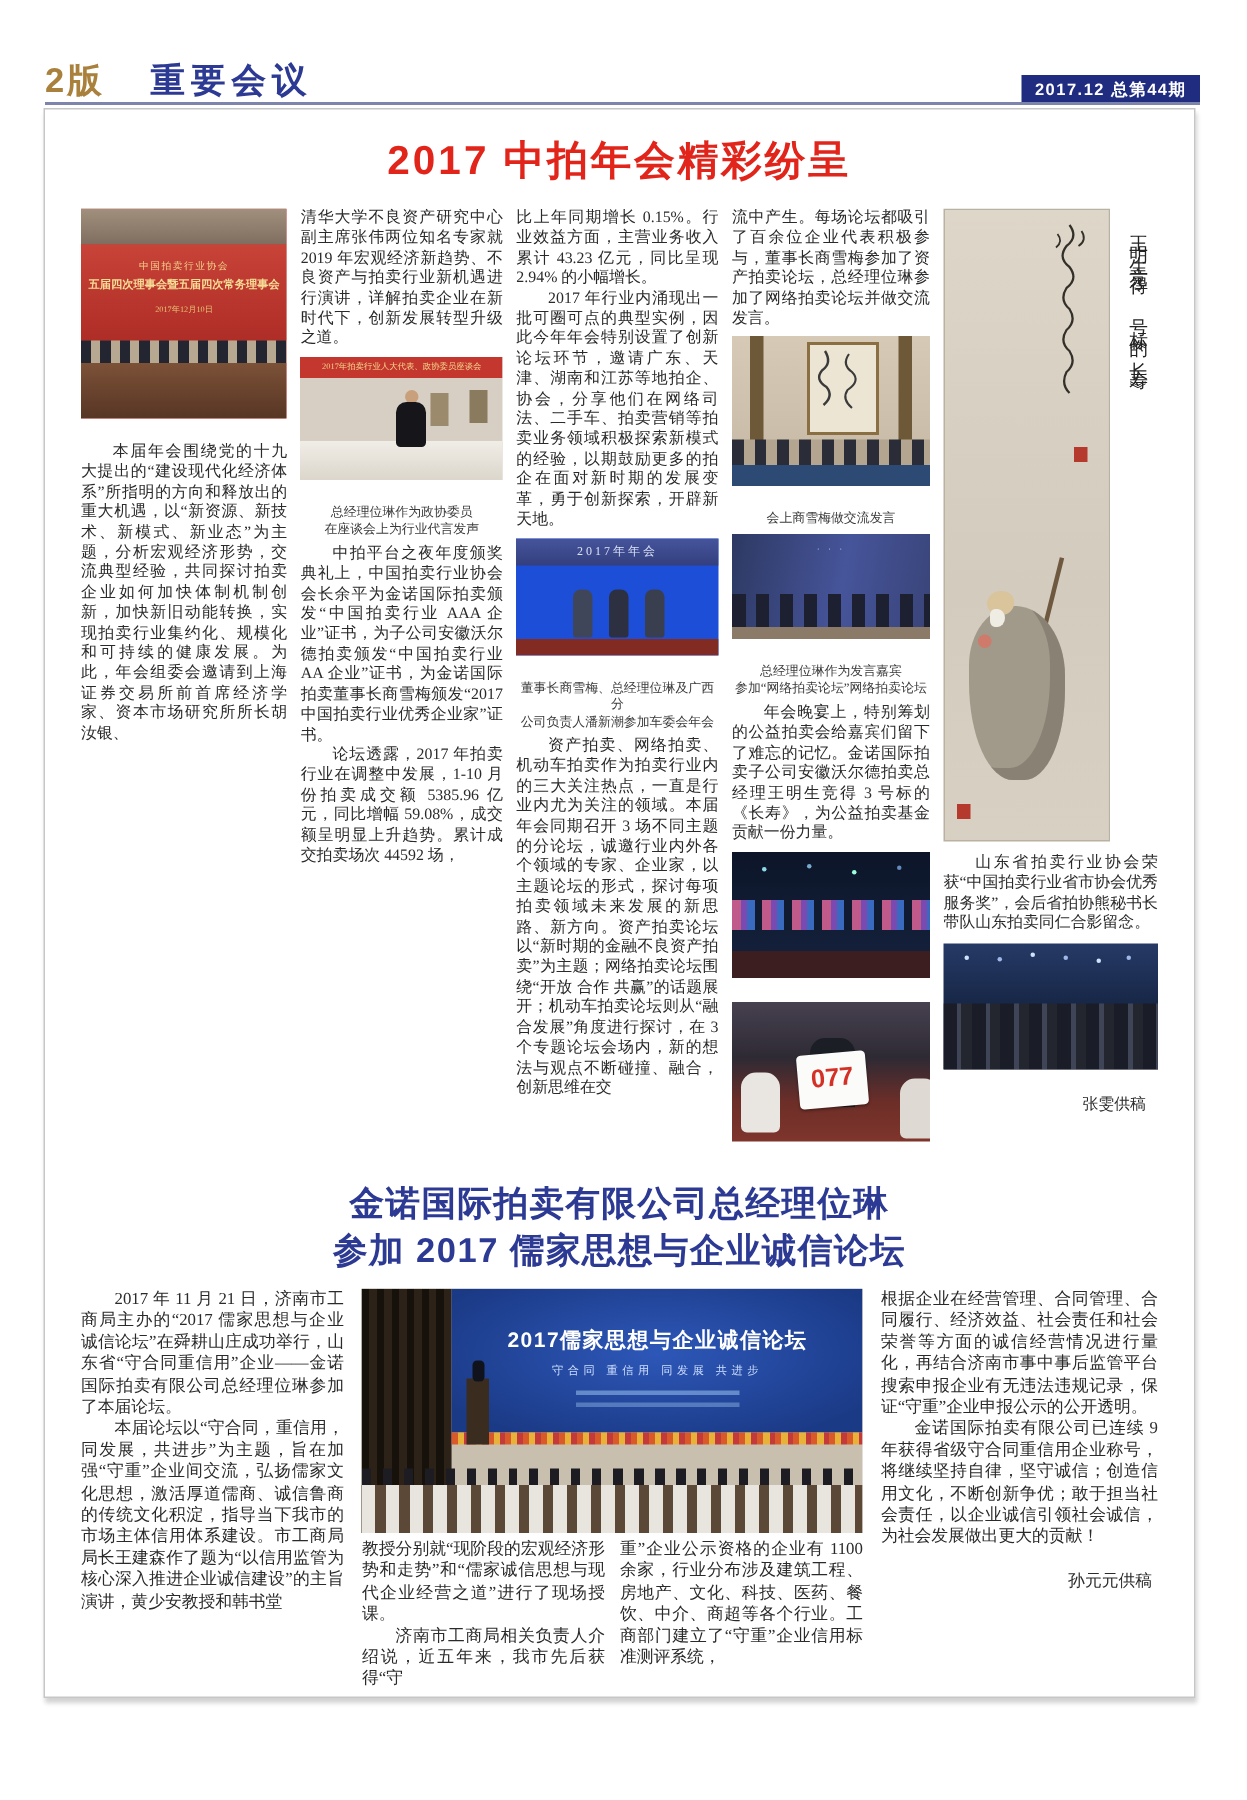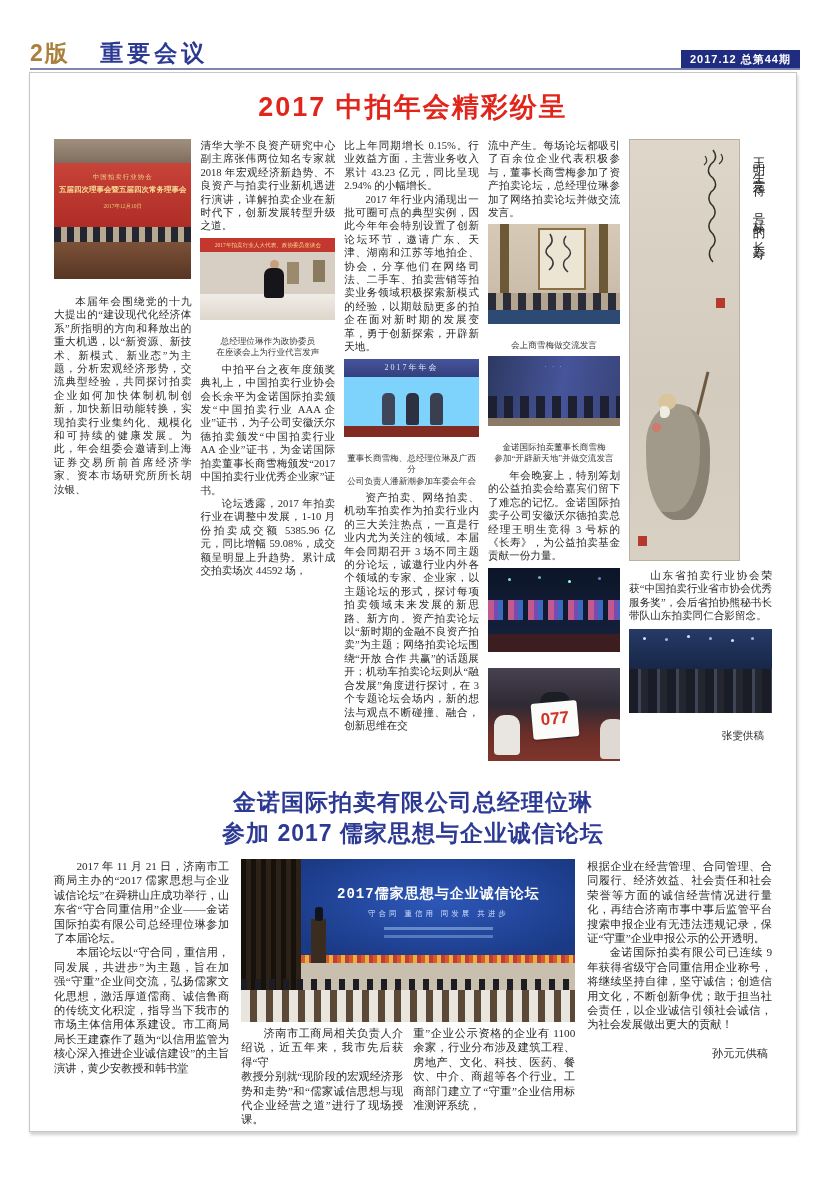--- a/index.html
+++ b/index.html
@@ -41,21 +41,21 @@
   
   .ph-cmt{height:82px;background:#d7cfc3;}
   .cmt-banner{position:absolute;top:0;left:0;right:0;height:14px;background:#c4372e;
               font-size:5.6px;color:#f5d98d;text-align:center;line-height:14px;}
   .cmt-frame{position:absolute;top:22px;right:10px;width:12px;height:22px;background:#8a7a5e;
              box-shadow:-26px 2px 0 #9b8a6b;}
   .cmt-table{position:absolute;bottom:0;left:0;right:0;height:26px;background:linear-gradient(#f0ede7,#dcd6cb);}
   .cmt-head{position:absolute;top:22px;left:70px;width:9px;height:9px;border-radius:50%;background:#c9a07c;}
   .cmt-person{position:absolute;top:30px;left:64px;width:20px;height:30px;border-radius:7px 7px 3px 3px;background:#16161a;}
   
-  .ph-ym{height:78px;background:#7dd3fc;}
+  .ph-ym{height:78px;background:#1d4ed8;}
   .ym-banner{position:absolute;top:0;left:0;right:0;height:18px;background:linear-gradient(#46549c,#333f7d);
              font-size:8px;color:#dbe2f7;text-align:center;line-height:18px;letter-spacing:2px;}
   .ym-fig{position:absolute;bottom:12px;left:38px;width:13px;height:32px;border-radius:5px 5px 2px 2px;background:#40465a;
           box-shadow:24px 0 0 #2c3040,48px 0 0 #3a3f50;}
   .ym-floor{position:absolute;bottom:0;left:0;right:0;height:11px;background:#822b22;}
   
   .ph-talk{height:100px;background:linear-gradient(#d6cab7,#c5b7a2);}
   .talk-col-l{position:absolute;top:0;left:12px;width:9px;height:70px;background:#6d5838;}
   .talk-col-r{position:absolute;top:0;right:12px;width:9px;height:70px;background:#6d5838;}
   .talk-scroll{position:absolute;top:4px;left:50px;width:44px;height:58px;background:#ece5d4;border:2px solid #8a6f42;}
@@ -105,21 +105,21 @@
   .sage-peach{position:absolute;bottom:128px;left:22px;width:9px;height:9px;border-radius:50%;background:#cf7a6a;}
   .v-caption{flex:1;writing-mode:vertical-rl;text-orientation:upright;font-size:12.5px;color:#222;
              letter-spacing:7px;padding:8px 0 0 6px;line-height:26px;}
   
   .ph-forum{height:163px;background:#c9bfae;margin-bottom:3px;}
   .fr-curtain{position:absolute;top:0;left:0;width:18%;height:100%;
               background:repeating-linear-gradient(90deg,#17110c 0 5px,#2d2217 5px 10px);}
   .fr-screen{position:absolute;top:0;left:18%;right:0;height:96px;
              background:radial-gradient(ellipse at 50% 45%,#2d57b8,#1b3a86 85%);}
   .fr-title{position:absolute;top:26px;left:0;right:0;text-align:center;color:#fff;font-weight:bold;font-size:14px;
-            font-family:Liberation Mono, monospace;letter-spacing:1px;}
+            font-family:Liberation Sans, sans-serif;letter-spacing:1px;}
   .fr-sub{position:absolute;top:50px;left:0;right:0;text-align:center;color:#cfdfff;font-size:7.5px;letter-spacing:3px;}
   .fr-line{position:absolute;top:68px;left:30%;right:30%;height:3px;background:rgba(180,220,255,.45);
            box-shadow:0 8px 0 rgba(180,220,255,.35);}
   .fr-flowers{position:absolute;top:96px;left:18%;right:0;height:8px;
               background:repeating-linear-gradient(90deg,#d85a2a 0 4px,#e8b13a 4px 8px,#c23a3a 8px 12px);}
   .fr-podium{position:absolute;top:60px;left:21%;width:15px;height:44px;background:#3a2d20;}
   .fr-speaker{position:absolute;top:48px;left:22%;width:8px;height:14px;background:#10131c;border-radius:3px;}
   .fr-heads{position:absolute;bottom:32px;left:0;right:0;height:11px;
             background:repeating-linear-gradient(90deg,#1c1c22 0 6px,rgba(0,0,0,0) 6px 14px);}
   .fr-chairs{position:absolute;bottom:0;left:0;right:0;height:32px;
@@ -159,21 +159,21 @@
           <div class="conf-org">中国拍卖行业协会</div>
           <div class="conf-title">五届四次理事会暨五届四次常务理事会</div>
           <div class="conf-date">2017年12月10日</div>
           <div class="conf-people"></div>
           <div class="conf-table"></div>
         </div>
         <p class="body-p ind">本届年会围绕党的十九大提出的“建设现代化经济体系”所指明的方向和释放出的重大机遇，以“新资源、新技术、新模式、新业态”为主题，分析宏观经济形势，交流典型经验，共同探讨拍卖企业如何加快体制机制创新，加快新旧动能转换，实现拍卖行业集约化、规模化和可持续的健康发展。为此，年会组委会邀请到上海证券交易所前首席经济学家、资本市场研究所所长胡汝银、</p>
       </div>
 
       <div class="col c2">
-        <p class="body-p">清华大学不良资产研究中心副主席张伟两位知名专家就 2018 年宏观经济新趋势、不良资产与拍卖行业新机遇进行演讲，详解拍卖企业在新时代下，创新发展转型升级之道。</p>
+        <p class="body-p">清华大学不良资产研究中心副主席张伟两位知名专家就 2019 年宏观经济新趋势、不良资产与拍卖行业新机遇进行演讲，详解拍卖企业在新时代下，创新发展转型升级之道。</p>
         <div class="ph ph-cmt" style="margin-top:5px;">
           <div class="cmt-banner">2017年拍卖行业人大代表、政协委员座谈会</div>
           <div class="cmt-frame"></div>
           <div class="cmt-table"></div>
           <div class="cmt-head"></div>
           <div class="cmt-person"></div>
         </div>
         <div class="caption">
           <div>总经理位琳作为政协委员</div>
           <div>在座谈会上为行业代言发声</div>
@@ -213,22 +213,22 @@
         </div>
         <div class="caption">
           <div>会上商雪梅做交流发言</div>
         </div>
         <div class="ph ph-pan">
           <div class="pan-txt">· · ·</div>
           <div class="pan-people"></div>
           <div class="pan-floor"></div>
         </div>
         <div class="caption">
-          <div>金诺国际拍卖董事长商雪梅</div>
-          <div>参加“开辟新天地”并做交流发言</div>
+          <div>总经理位琳作为发言嘉宾</div>
+          <div>参加“网络拍卖论坛”网络拍卖论坛</div>
         </div>
         <p class="body-p ind">年会晚宴上，特别筹划的公益拍卖会给嘉宾们留下了难忘的记忆。金诺国际拍卖子公司安徽沃尔德拍卖总经理王明生竞得 3 号标的《长寿》，为公益拍卖基金贡献一份力量。</p>
         <div class="ph ph-tro" style="margin-top:5px;">
           <div class="tro-glow"></div>
           <div class="tro-row"></div>
           <div class="tro-floor"></div>
         </div>
         <div class="ph ph-pad">
           <div class="pad-chair"></div>
           <div class="pad-man"></div>
@@ -282,22 +282,22 @@
             <div class="fr-line"></div>
           </div>
           <div class="fr-flowers"></div>
           <div class="fr-podium"></div>
           <div class="fr-speaker"></div>
           <div class="fr-heads"></div>
           <div class="fr-chairs"></div>
         </div>
         <div class="mid-sub">
           <div>
+            <p class="a2-p">教授分别就“现阶段的宏观经济形势和走势”和“儒家诚信思想与现代企业经营之道”进行了现场授课。</p>
             <p class="a2-p ind">济南市工商局相关负责人介绍说，近五年来，我市先后获得“守</p>
-            <p class="a2-p">教授分别就“现阶段的宏观经济形势和走势”和“儒家诚信思想与现代企业经营之道”进行了现场授课。</p>
           </div>
           <div>
             <p class="a2-p">重”企业公示资格的企业有 1100 余家，行业分布涉及建筑工程、房地产、文化、科技、医药、餐饮、中介、商超等各个行业。工商部门建立了“守重”企业信用标准测评系统，</p>
           </div>
         </div>
       </div>
 
       <div class="a2-right">
         <p class="a2-p">根据企业在经营管理、合同管理、合同履行、经济效益、社会责任和社会荣誉等方面的诚信经营情况进行量化，再结合济南市事中事后监管平台搜索申报企业有无违法违规记录，保证“守重”企业申报公示的公开透明。</p>
         <p class="a2-p ind">金诺国际拍卖有限公司已连续 9 年获得省级守合同重信用企业称号，将继续坚持自律，坚守诚信；创造信用文化，不断创新争优；敢于担当社会责任，以企业诚信引领社会诚信，为社会发展做出更大的贡献！</p>

